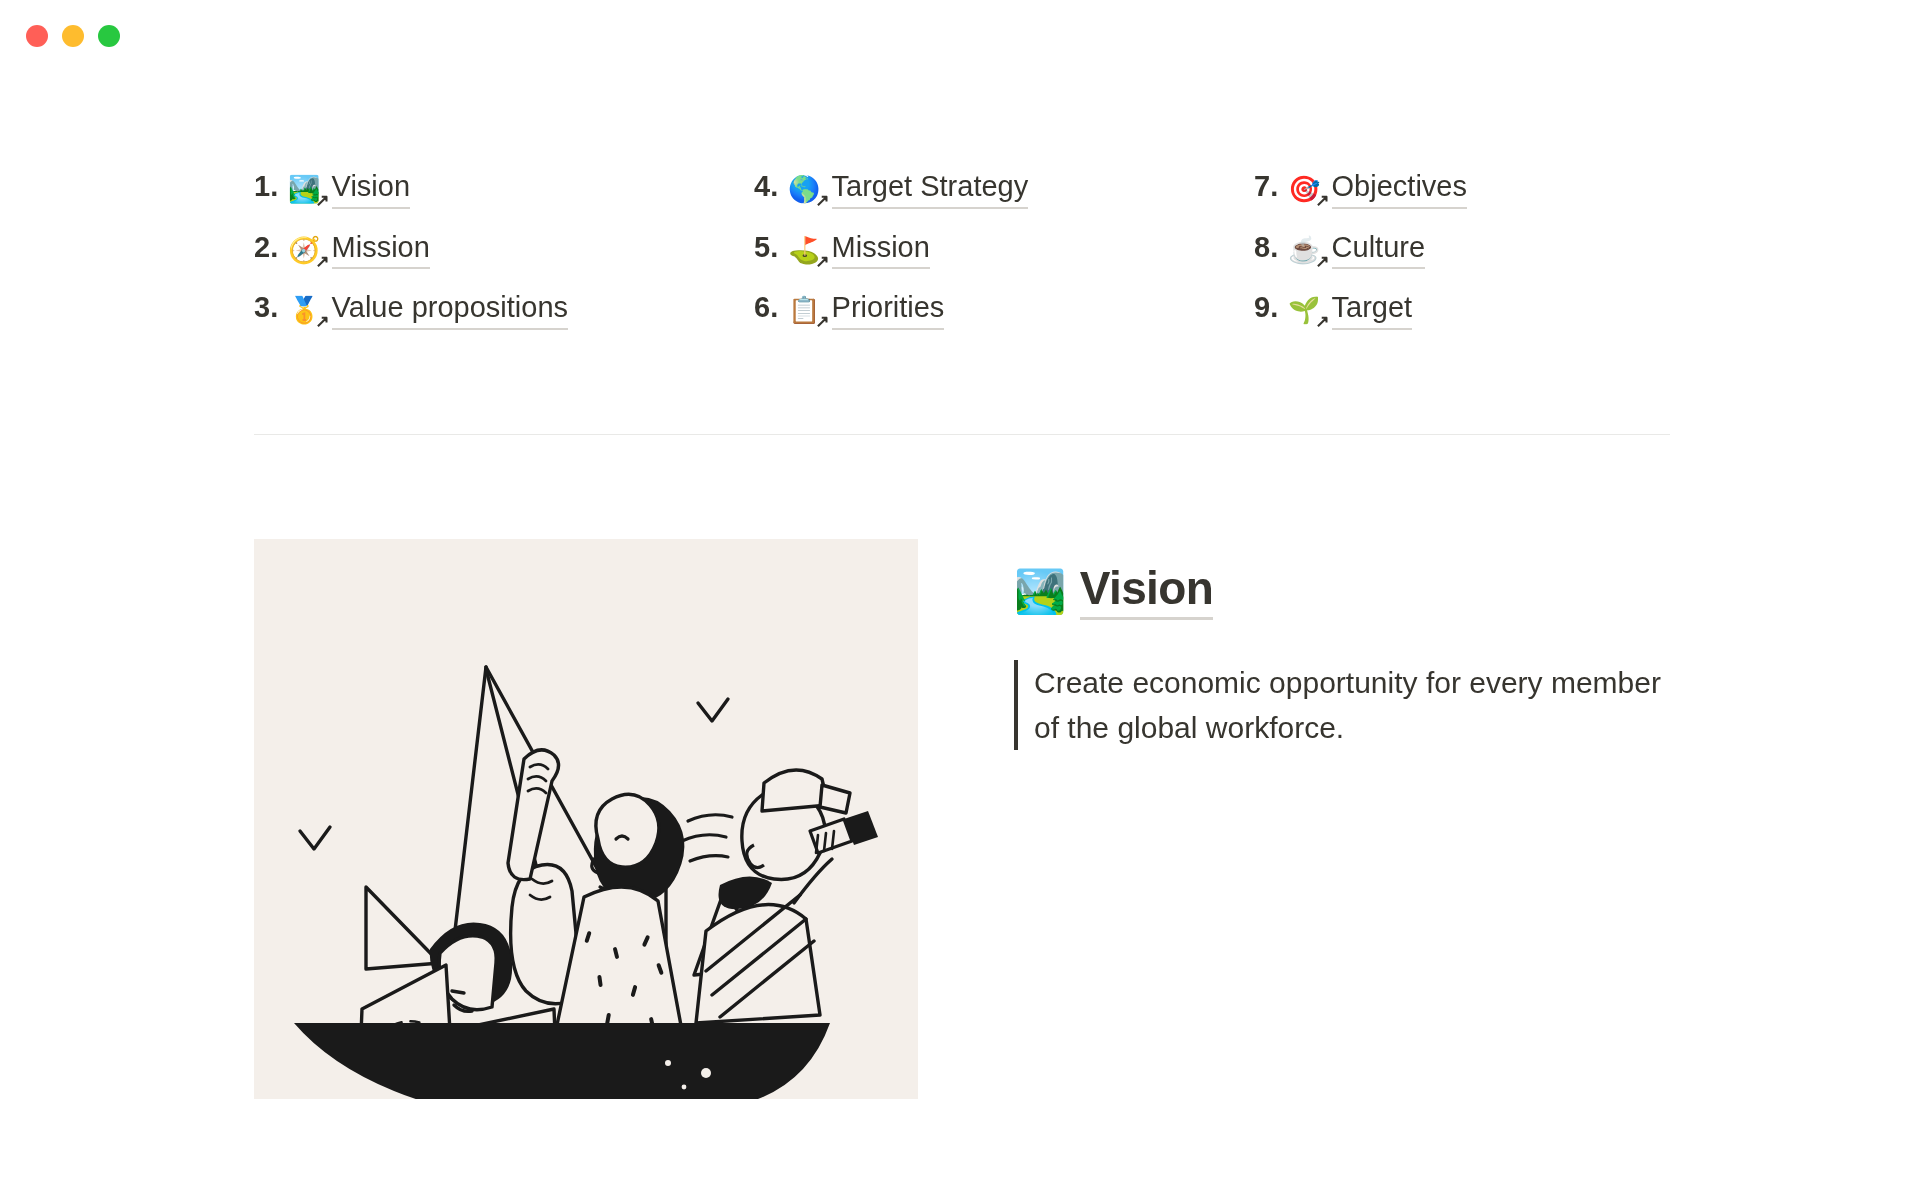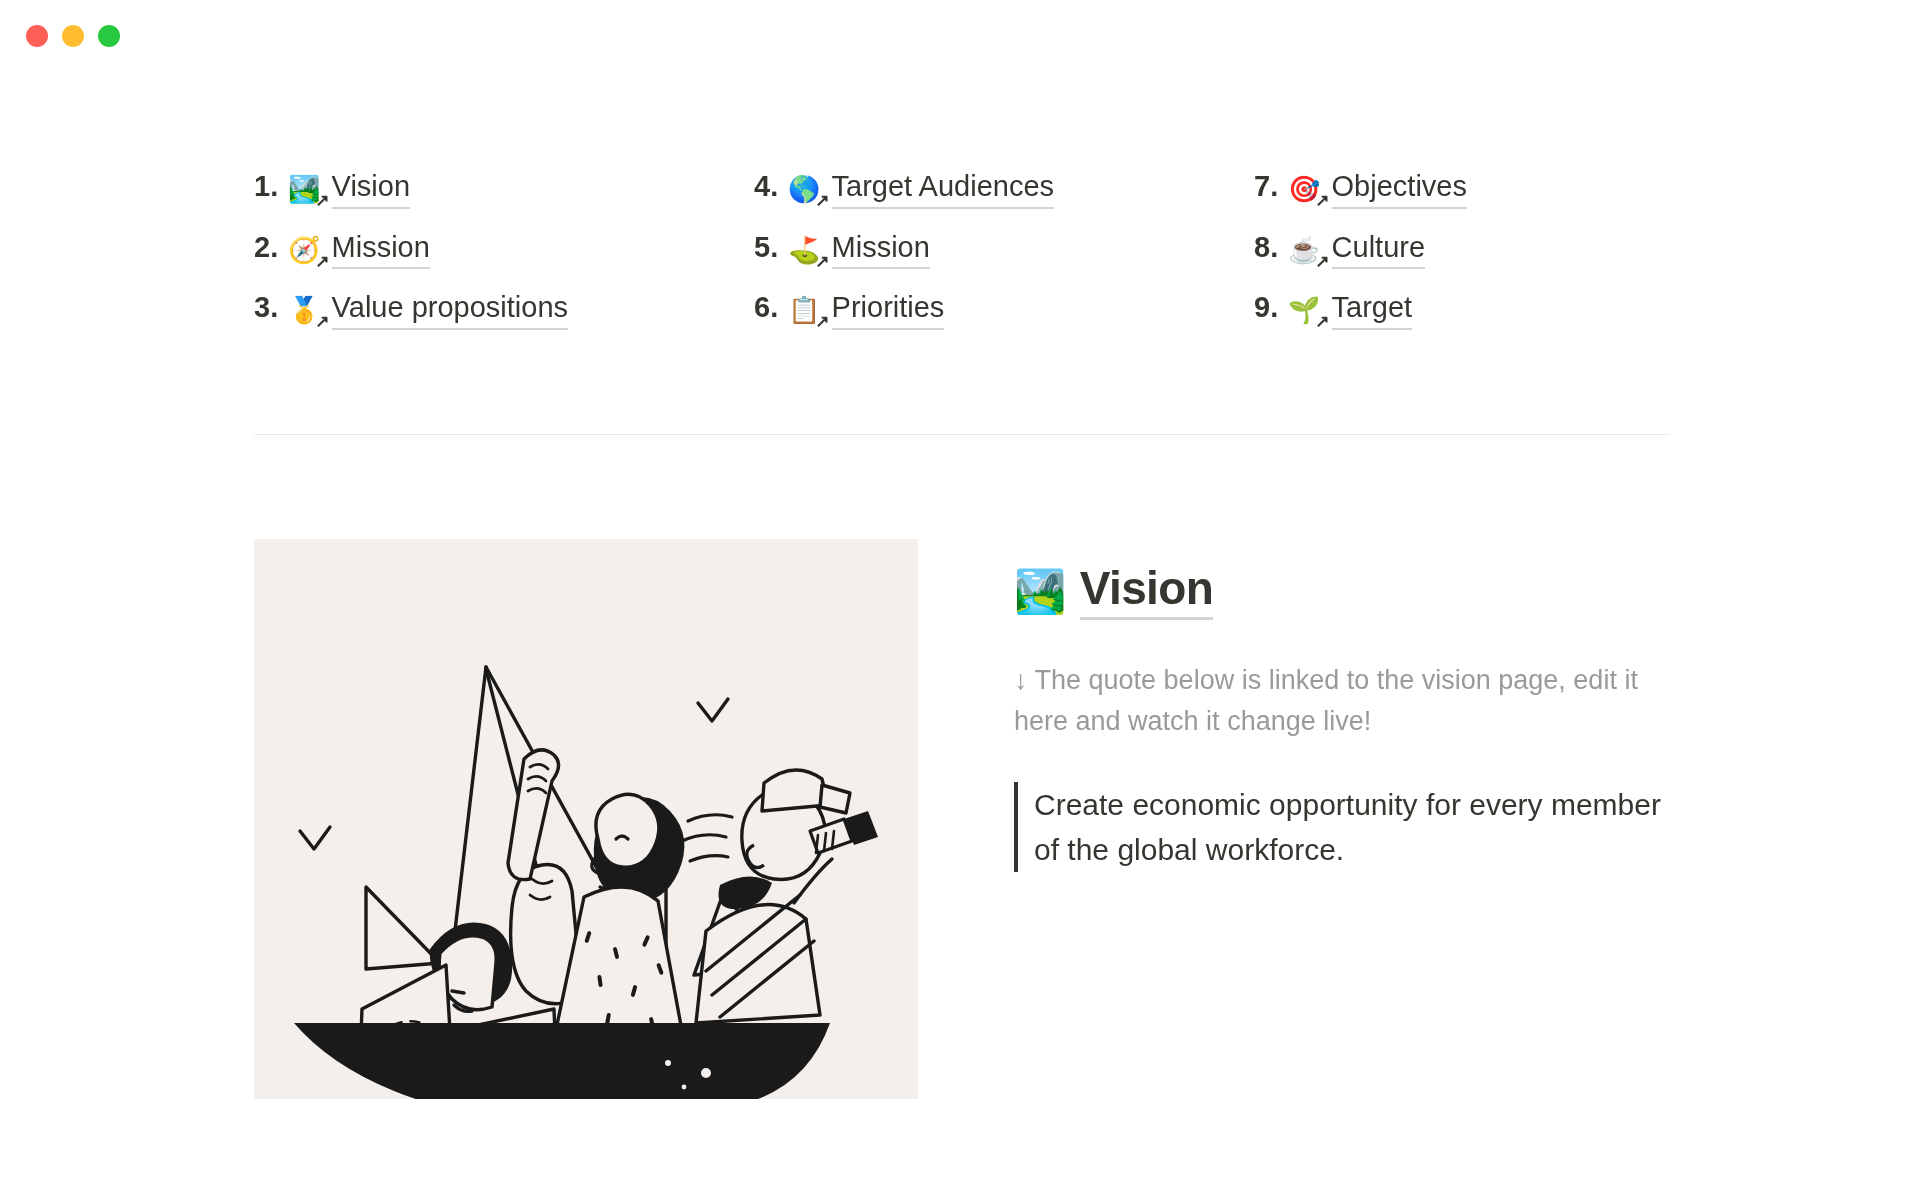--- a/index.html
+++ b/index.html
@@ -234,21 +234,21 @@
             <span class="link-text">Value propositions</span>
           </a>
         </div>
       </div>
 
       <div class="index-col">
         <div class="index-item">
           <span class="index-num">4.</span>
           <a class="link-wrap" href="#">
             <span class="link-emoji">🌎</span>
-            <span class="link-text">Target Audiences</span>
+            <span class="link-text">Target Strategy</span>
           </a>
         </div>
         <div class="index-item">
           <span class="index-num">5.</span>
           <a class="link-wrap" href="#">
             <span class="link-emoji">⛳</span>
             <span class="link-text">Mission</span>
           </a>
         </div>
         <div class="index-item">
@@ -405,20 +405,19 @@
           </g>
         </svg>
       </div>
 
       <div class="section-body">
         <div class="section-heading">
           <span class="h-emoji">🏞️</span>
           <span class="h-text">Vision</span>
         </div>
 
-        <p class="para">↓ The quote below is linked to the vision page, edit it here and watch it change live!</p>
 
         <blockquote class="quote">Create economic opportunity for every member of the global workforce.</blockquote>
       </div>
 
     </div>
   </div>
 </div>
 
 </body></html>

